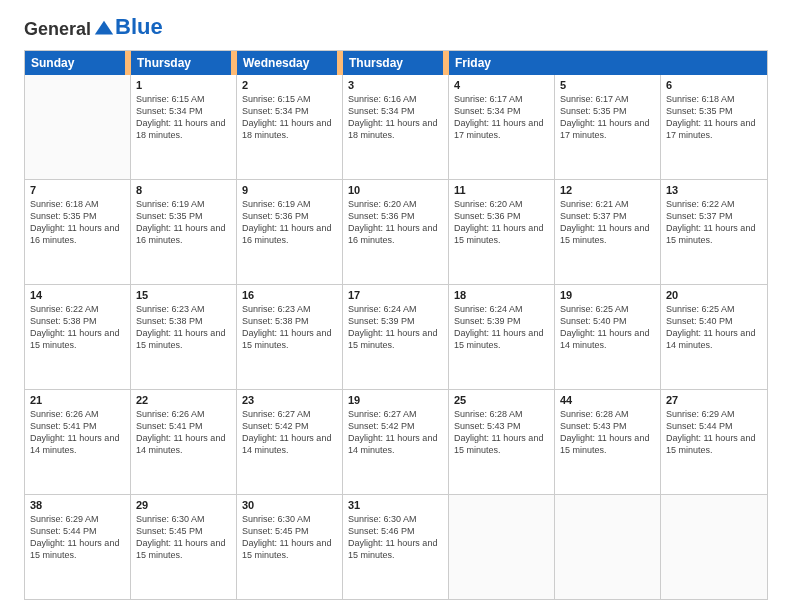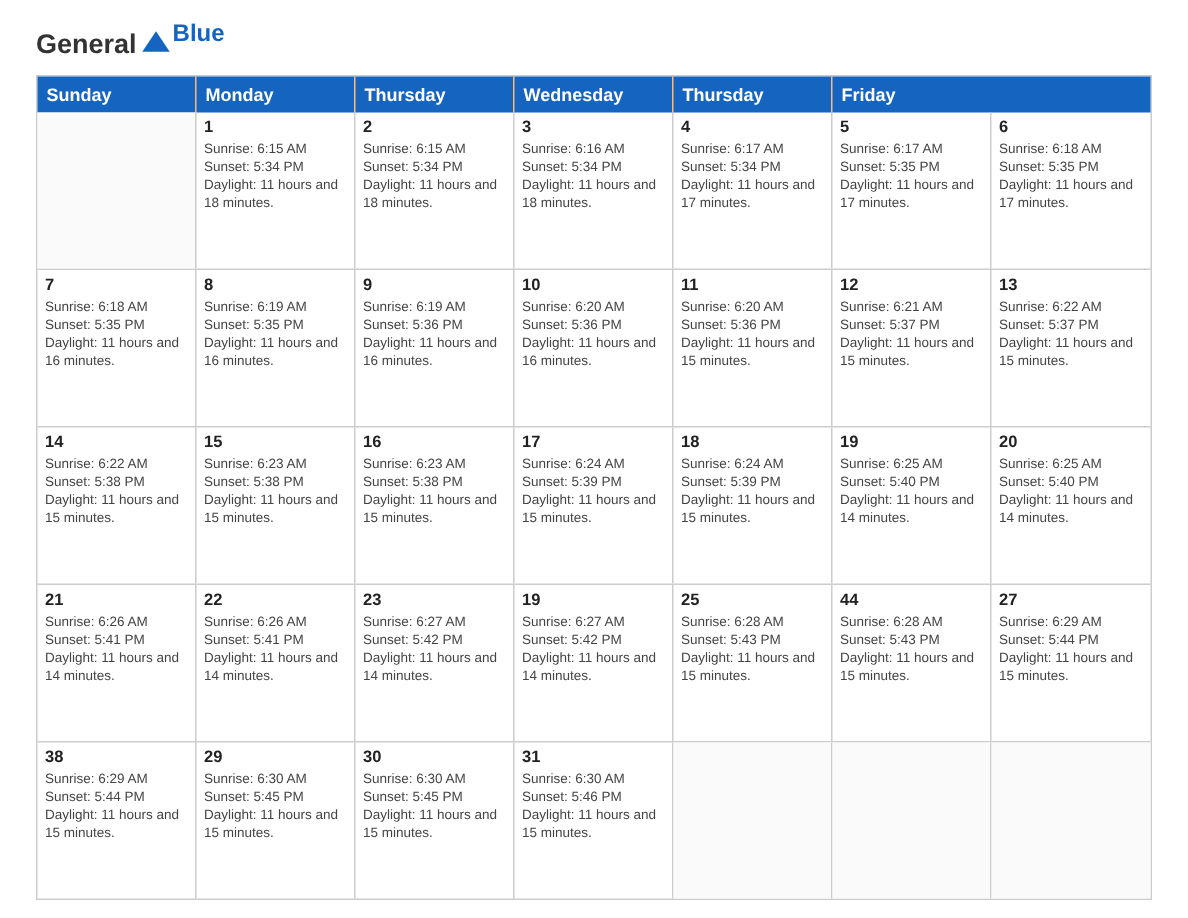--- a/index.html
+++ b/index.html
@@ -60,21 +60,21 @@
       display: grid;
       grid-template-columns: repeat(7, 1fr);
       background: #1565C0;
     }
     .cal-header-cell {
       color: #fff;
       font-size: 12px;
       font-weight: bold;
       padding: 5px 6px;
       text-align: left;
-      border-right: 1px solid #fdba74;
+      border-right: 6px solid #fdba74;
     }
     .cal-header-cell:last-child { border-right: none; }
     .cal-body {
       flex: 1;
       display: flex;
       flex-direction: column;
     }
     .cal-row {
       display: grid;
       grid-template-columns: repeat(7, 1fr);
@@ -111,32 +111,31 @@
 
 <div class="page">
   <div class="header">
     <div class="logo">
       <div class="logo-text">
         <span style="font-size:18px;font-weight:bold;color:#333;">General</span>
         <svg class="logo-icon" viewBox="0 0 24 24" xmlns="http://www.w3.org/2000/svg">
           <polygon points="12,3 22,18 2,18" fill="#1565C0"></polygon>
         </svg>
       </div>
-      <span style="font-size:16px;font-weight:bold;color:#1565C0;margin-top:-4px;">Blue</span>
+      <span style="font-size:22px;font-weight:bold;color:#1565C0;margin-top:-4px;">Blue</span>
     </div>
     <div class="title-area">
       <div class="month-title"></div>
       <div class="subtitle"></div>
     </div>
   </div>
 
   <div class="calendar">
     <div class="cal-header">
     <div class="cal-header-cell">Sunday</div>
-        <div class="cal-header-cell">Monday</div>
         <div class="cal-header-cell">Thursday</div>
         <div class="cal-header-cell">Wednesday</div>
         <div class="cal-header-cell">Thursday</div>
         <div class="cal-header-cell">Friday</div>
       </div>
     <div class="cal-body">
     <div class="cal-row">
           <div class="cal-cell empty"></div>
           <div class="cal-cell">
             <span class="day-num">1</span>

